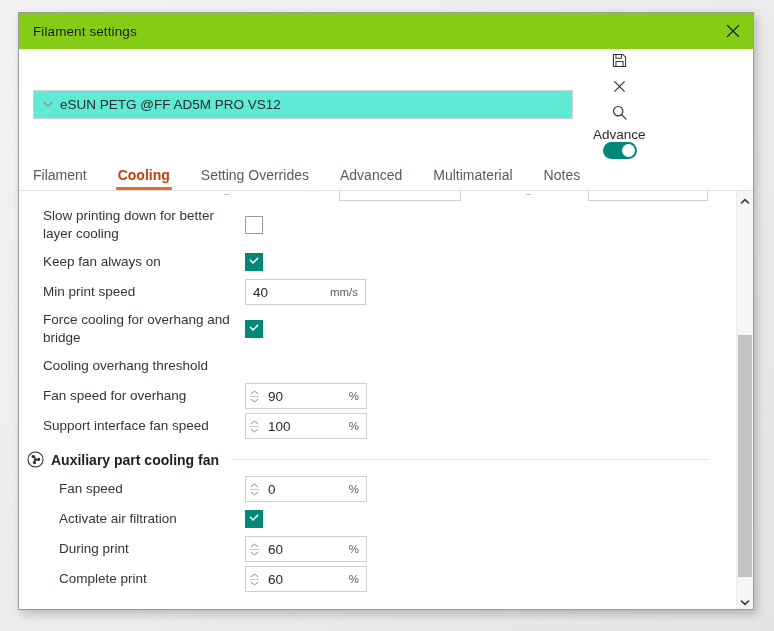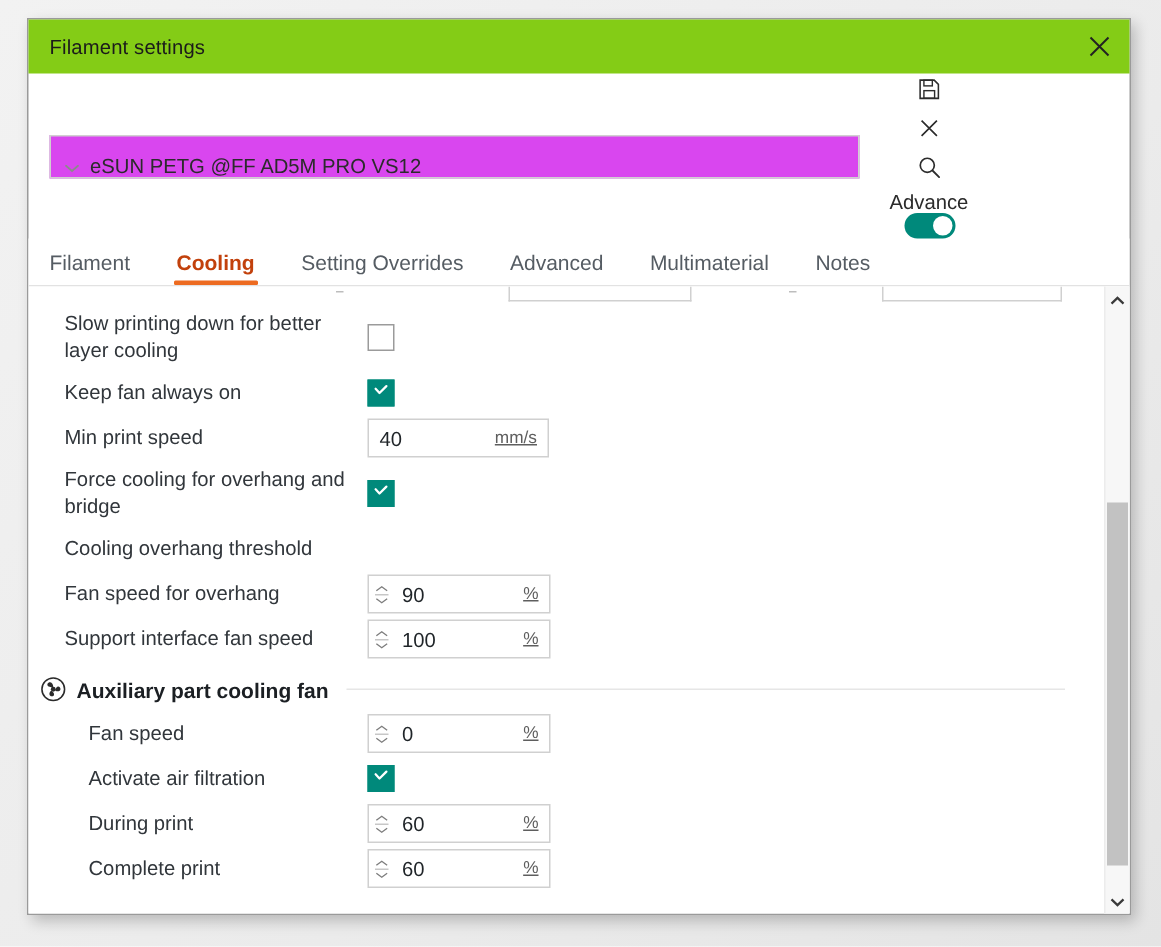--- a/index.html
+++ b/index.html
@@ -67,23 +67,23 @@
     flex: 0 0 44px;
     display: flex;
     align-items: center;
     padding: 0 12px 0 14px;
     box-sizing: border-box;
   }
   .preset-combo {
     flex: 0 0 540px;
     height: 29px;
     border: 1px solid #d0d0d0;
-    background: #d946ef;
-    display: flex;
-    align-items: flex-end;
+    background: #5eead4;
+    display: flex;
+    align-items: center;
     padding: 0 8px;
     box-sizing: border-box;
     cursor: pointer;
   }
   .preset-combo .chev {
     flex: 0 0 auto;
     margin-right: 6px;
     display: flex;
     align-items: center;
   }
@@ -274,21 +274,20 @@
     color: #1f2428;
     padding-left: 7px;
     flex: 1 1 auto;
     white-space: nowrap;
   }
   .field .unit {
     font-size: 11.5px;
     color: #5e5e5e;
     padding-right: 7px;
     white-space: nowrap;
-    text-decoration: underline;
   }
   .field .dchev {
     flex: 0 0 auto;
     margin-left: 5px;
     display: flex;
     align-items: center;
   }
   .field .selval {
     font-size: 13.5px;
     color: #1f2428;

